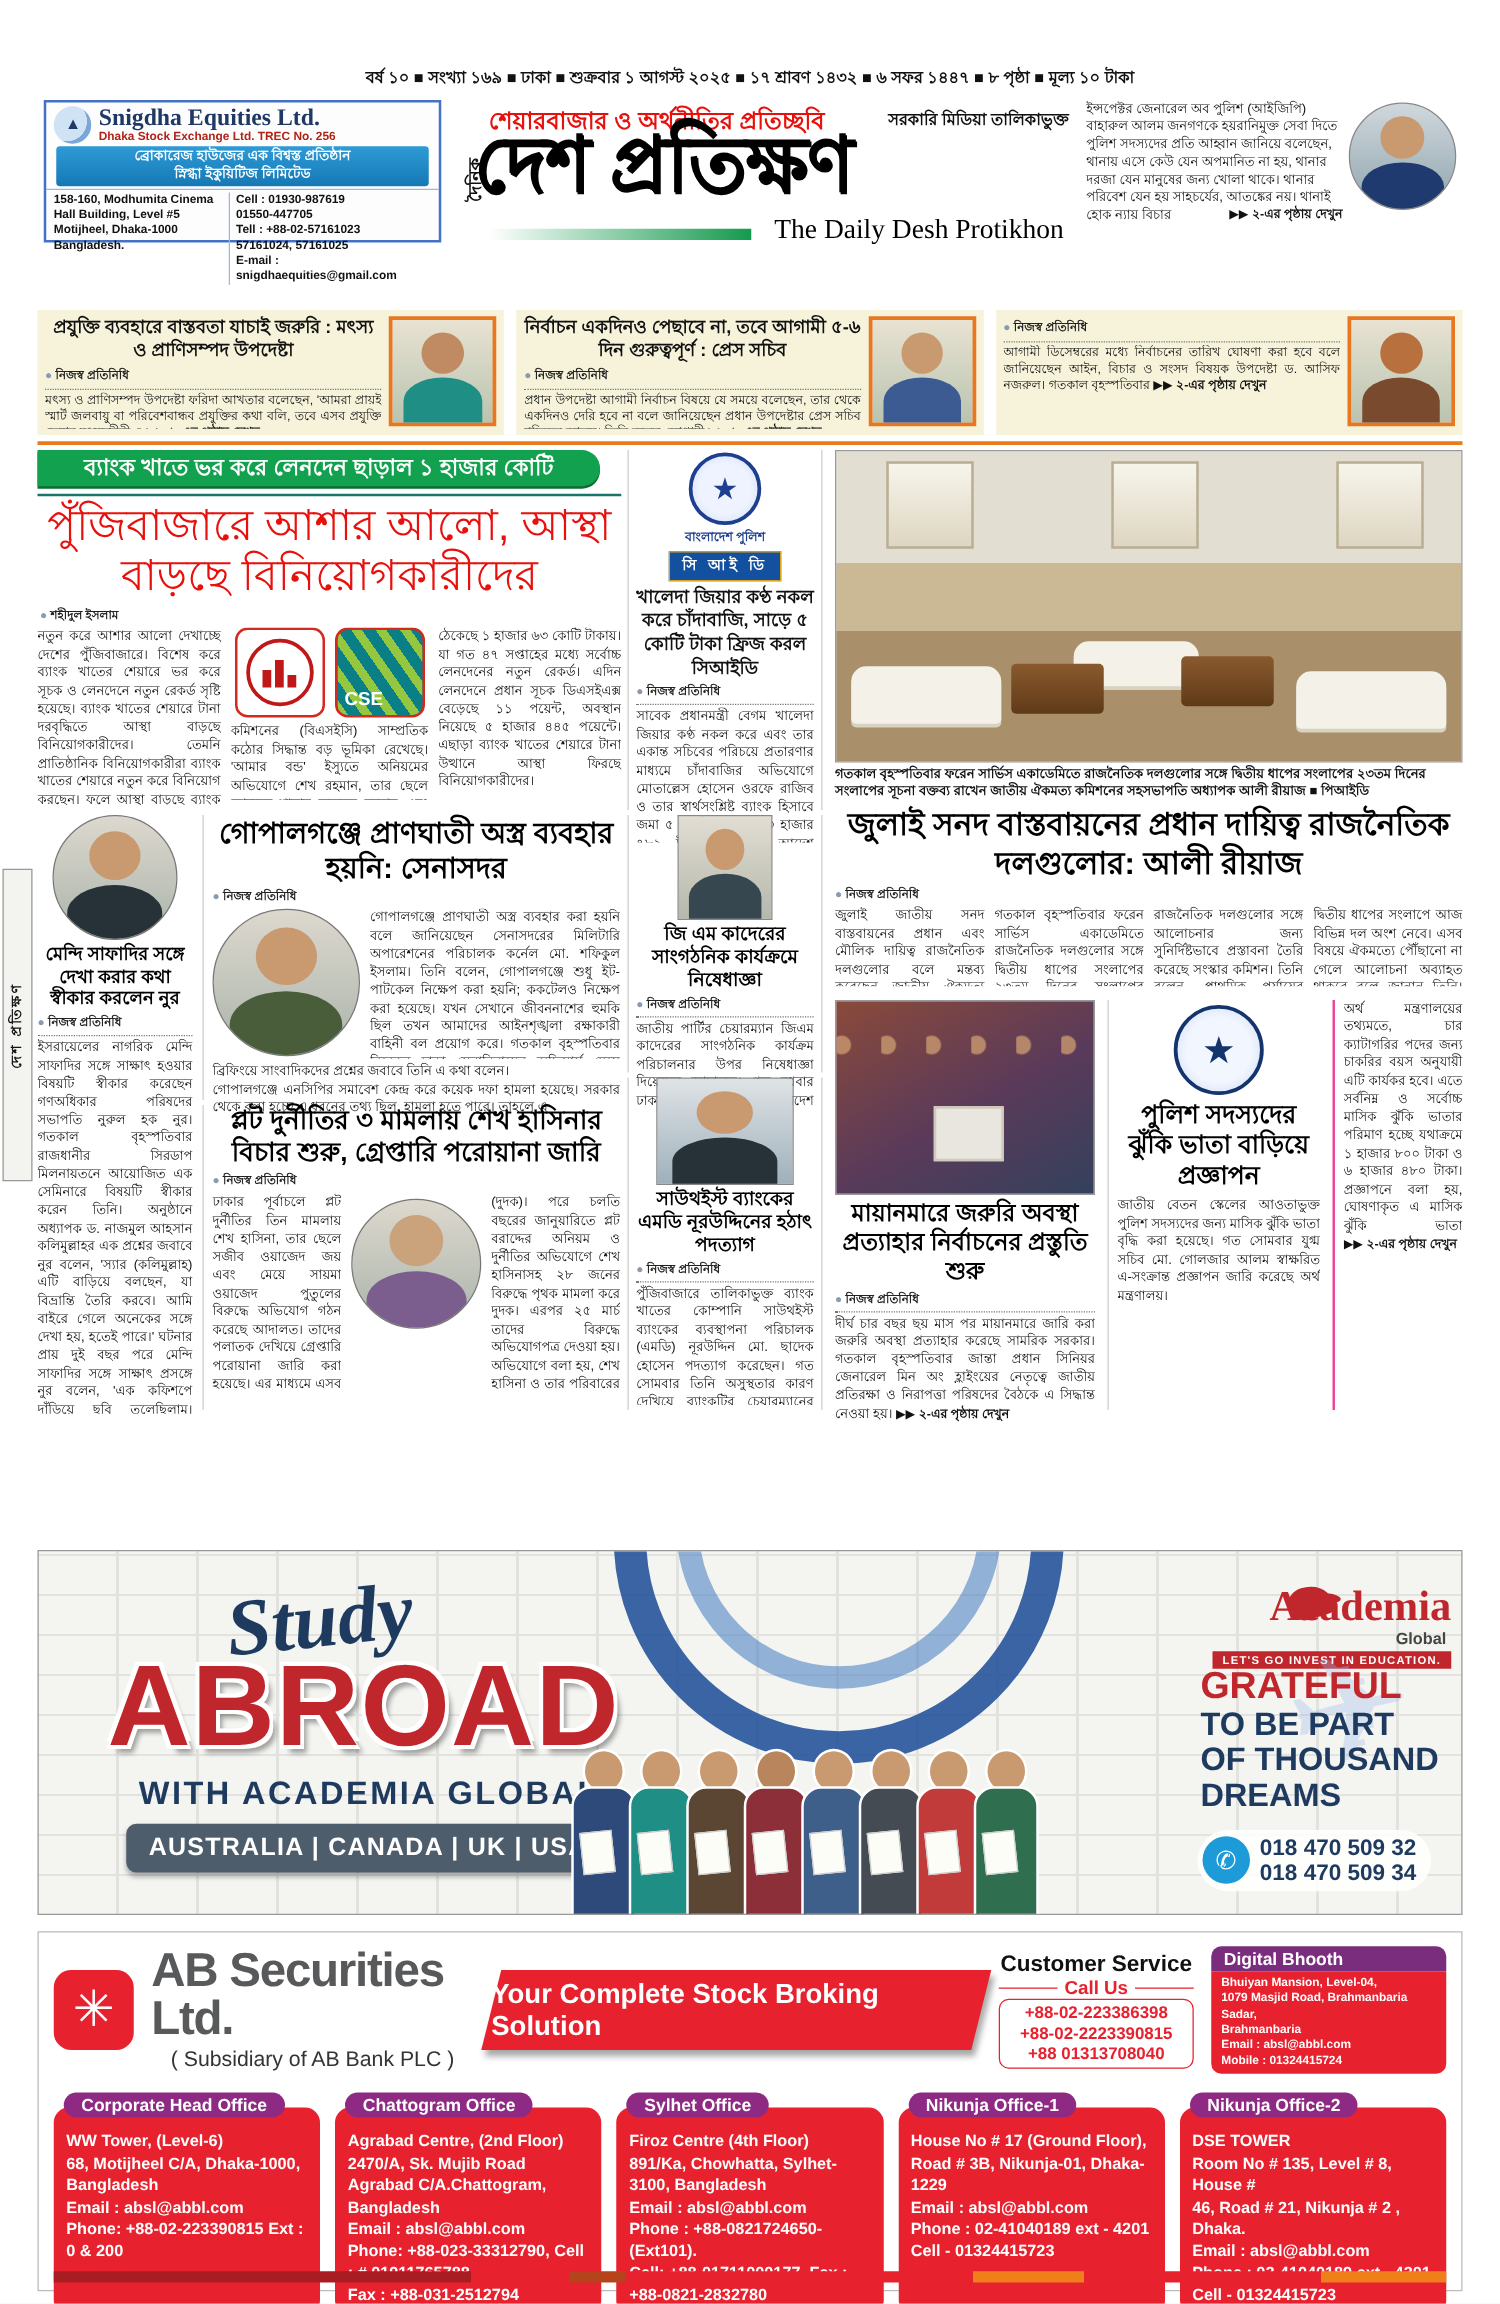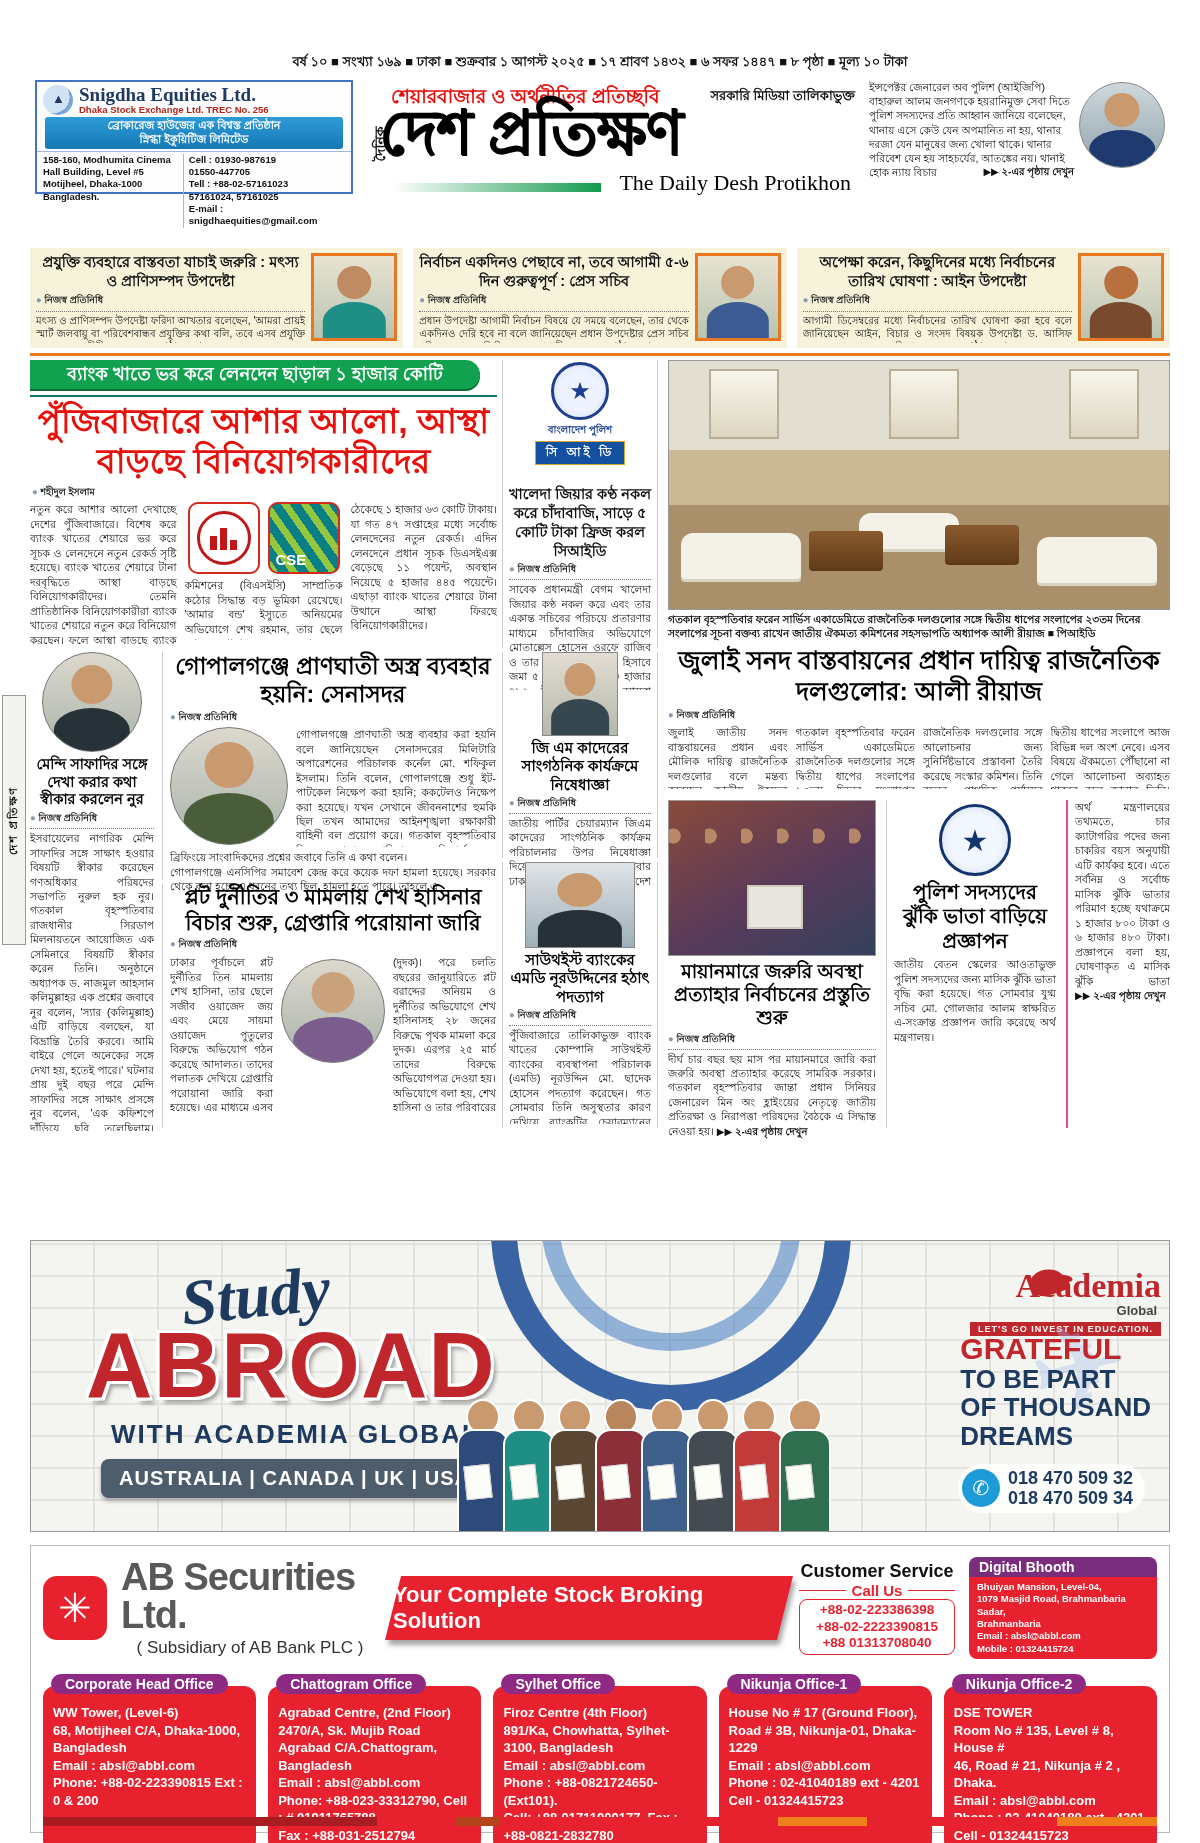--- a/index.html
+++ b/index.html
@@ -66,38 +66,38 @@
   .main { position:absolute; top:360px; left:30px; width:1140px; height:768px; }
   .main .block { position:absolute; }
   .body-txt { font-size:10.5px; line-height:1.38; text-align:justify; overflow:hidden; }
   .h-black { font-weight:bold; color:#000; text-align:center; line-height:1.22; }
 
   .vstrip { position:absolute; left:-28px; top:335px; width:24px; height:250px; border:1px solid #999; background:#f3f3f0; display:flex; align-items:center; justify-content:center; }
   .vstrip span { transform:rotate(-90deg); white-space:nowrap; font-size:11px; font-weight:bold; letter-spacing:2px; }
 
   .lead { left:0; top:0; width:467px; height:288px; }
   .kicker { width:450px; height:29px; background:#12a14f; border-radius:0 16px 16px 0; color:#fff; text-align:center; font-size:18px; font-weight:bold; line-height:29px; box-shadow:0 2px 0 #0b6d35; }
-  .lead-h { color:#e8100c; font-size:34px; font-weight:700; text-align:center; line-height:1.18; margin-top:6px; border-top:2px solid #17766b; padding-top:4px; }
+  .lead-h { color:#e8100c; font-size:34px; font-weight:400; text-align:center; line-height:1.18; margin-top:6px; border-top:2px solid #17766b; padding-top:4px; }
   .lead-byline { margin:4px 0 2px 2px; }
   .lead-cols { display:flex; gap:8px; height:142px; overflow:hidden; }
   .lead-cols .c { flex:1; }
   .lead-mid { width:158px; flex:0 0 auto; display:flex; flex-direction:column; gap:4px; }
   .logo-row { display:flex; gap:8px; justify-content:center; }
   .logo-dse, .logo-cse { width:72px; height:72px; border:2px solid #d22a1e; border-radius:10px; background:#fff; position:relative; overflow:hidden; }
   .dse-ring { position:absolute; inset:7px; border:3px solid #c01818; border-radius:50%; display:flex; align-items:flex-end; justify-content:center; gap:3px; padding-bottom:12px; }
   .dse-ring i { display:block; width:7px; background:#c01818; }
   .logo-cse { background:#0a7f86; }
   .cse-waves { position:absolute; inset:0; background:repeating-linear-gradient(55deg, rgba(156,203,59,.95) 0 7px, rgba(10,127,134,0) 7px 16px); }
   .cse-label { position:absolute; left:6px; bottom:4px; color:#fff; font-weight:bold; font-size:15px; }
 
   .cid { left:472px; top:0; width:156px; height:288px; border-left:1px solid #ccc; border-right:1px solid #ccc; padding:0 6px; text-align:center; }
   .crest { width:58px; height:58px; margin:2px auto; border-radius:50%; border:3px solid #1e3f8f; display:flex; align-items:center; justify-content:center; color:#1e3f8f; font-size:24px; background:radial-gradient(circle,#eef3ff 55%,#cdd9f4); }
   .crest-label { font-size:10px; font-weight:bold; color:#1e3f8f; }
   .cid-badge { display:inline-block; margin:2px auto; background:#1450a0; color:#fff; border:1px solid #d9a520; font-weight:bold; font-size:12px; padding:1px 10px; letter-spacing:3px; }
-  .cid-h { font-size:14.5px; font-weight:bold; line-height:1.3; margin-top:18px; }
+  .cid-h { font-size:14.5px; font-weight:bold; line-height:1.3; margin-top:2px; }
   .cid .body-txt { text-align:justify; height:108px; }
   .cid .byline { text-align:left; }
 
   .right-top { left:638px; top:0; width:502px; height:434px; }
   .meeting { width:502px; height:250px; border:1px solid #999; position:relative; overflow:hidden; background:linear-gradient(#e3ded2 0 36%, #cbb996 36% 58%, #a9906b 58%); }
   .m-sofa { position:absolute; width:120px; height:46px; background:#f4f1e8; border-radius:12px 12px 4px 4px; box-shadow:0 3px 0 #d8d2c0; }
   .m-table { position:absolute; width:74px; height:40px; background:linear-gradient(#8a5a2e,#5f3a18); border-radius:4px; }
   .m-win { position:absolute; top:8px; width:70px; height:70px; background:linear-gradient(#f7f4ea,#ded6c2); border:2px solid #b9ae93; }
   .caption { font-size:10.5px; font-weight:bold; line-height:1.3; margin-top:3px; }
   .jl-h { font-size:25px; margin-top:5px; }
@@ -266,21 +266,20 @@
       <div class="tb-text">
         <div class="tb-h">নির্বাচন একদিনও পেছাবে না, তবে আগামী ৫-৬ দিন গুরুত্বপূর্ণ : প্রেস সচিব</div>
         <div class="byline"><span class="dot">●</span> <span>নিজস্ব প্রতিনিধি</span></div>
         <div class="dotted"></div>
         <div class="tb-body"><span>প্রধান উপদেষ্টা আগামী নির্বাচন বিষয়ে যে সময়ে বলেছেন, তার থেকে একদিনও দেরি হবে না বলে জানিয়েছেন প্রধান উপদেষ্টার প্রেস সচিব শফিকুল আলম। তিনি বলেন, আগামী</span> <span class="more">▶▶ ২-এর পৃষ্ঠায় দেখুন</span></div>
       </div>
       <div class="tb-photo person" style="--shirt:#3b5b92;"></div>
     </div>
     <div class="tbox">
       <div class="tb-text">
-        <div class="tb-h">অপেক্ষা করেন, কিছুদিনের মধ্যে নির্বাচনের তারিখ ঘোষণা : আইন উপদেষ্টা</div>
         <div class="byline"><span class="dot">●</span> <span>নিজস্ব প্রতিনিধি</span></div>
         <div class="dotted"></div>
         <div class="tb-body"><span>আগামী ডিসেম্বরের মধ্যে নির্বাচনের তারিখ ঘোষণা করা হবে বলে জানিয়েছেন আইন, বিচার ও সংসদ বিষয়ক উপদেষ্টা ড. আসিফ নজরুল। গতকাল বৃহস্পতিবার</span> <span class="more">▶▶ ২-এর পৃষ্ঠায় দেখুন</span></div>
       </div>
       <div class="tb-photo person" style="--shirt:#7a4a2e; --skin:#b8713e;"></div>
     </div>
   </div>
 
   <div class="rule-orange"></div>
 

